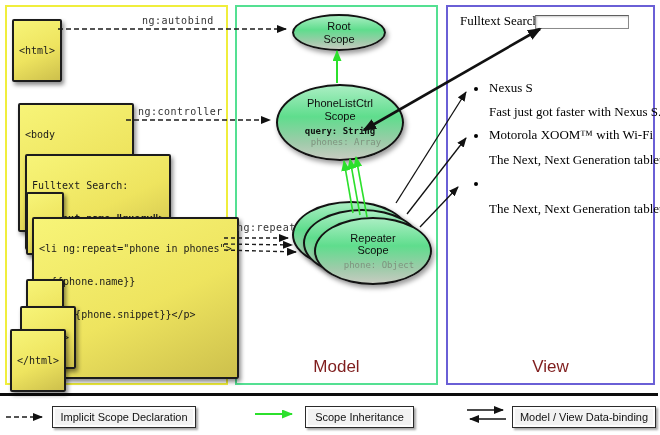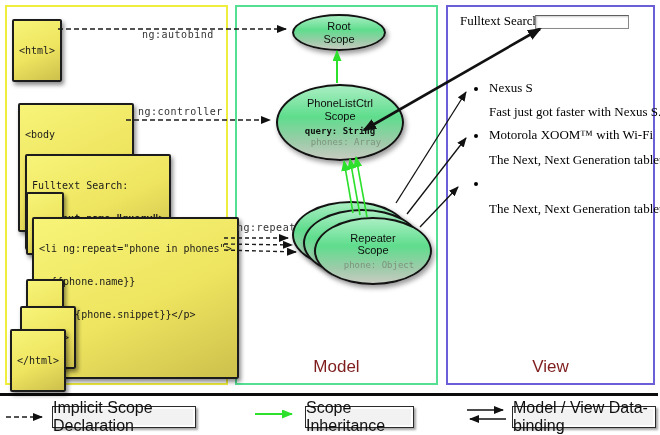--- a/index.html
+++ b/index.html
@@ -30,21 +30,21 @@
   .prop-muted{color:#7f937f;padding-left:12px;}
   .view-text{position:absolute;z-index:10;font-family:"Liberation Serif",serif;
              font-size:13px;color:#000;white-space:nowrap;}
   .bullet{position:absolute;z-index:10;width:4px;height:4px;border-radius:50%;background:#000;}
   .search-input{position:absolute;z-index:10;left:535px;top:15px;width:88px;height:12px;
                 border:1px solid #8a8a8a;border-top-color:#5f5f5f;background:#fff;
                 box-shadow:inset 1px 1px 2px rgba(0,0,0,.2);font-size:10px;padding:0 2px;}
   .separator{position:absolute;left:0;top:393px;width:658px;height:3px;background:#0c0c0c;z-index:5;}
   .legend-box{position:absolute;z-index:10;background:#f2f2f2;border:1px solid #2a2a2a;
               box-shadow:2px 2px 2px rgba(0,0,0,.35),inset 0 0 0 2px #fdfdfd;
-              font-size:16px;color:#111;display:flex;align-items:center;justify-content:center;
+              font-size:11px;color:#111;display:flex;align-items:center;justify-content:center;
               height:20px;top:406px;}
   svg.overlay{position:absolute;left:0;top:0;z-index:40;pointer-events:none;}
 </style>
 </head>
 <body>
 
 <div class="page">
 
   <div class="col col-template">
     <div class="col-label">Template</div>
@@ -87,21 +87,21 @@
   </div>
 
   <div class="note" style="left:20px;top:306px;">
     <div>&lt;/body&gt;</div>
   </div>
 
   <div class="note" style="left:10px;top:329px;">
     <div>&lt;/html&gt;</div>
   </div>
 
-  <div class="directive" style="left:142px;top:15px;margin-top:14px;">ng:autobind</div>
+  <div class="directive" style="left:142px;top:15px;">ng:autobind</div>
   <div class="directive" style="left:138px;top:106px;">ng:controller</div>
   <div class="directive" style="left:237px;top:222px;">ng:repeat</div>
 
   <div class="scope" style="left:292px;top:14px;width:90px;height:33px;">
     <div class="scope-name">
       <div>Root</div>
       <div>Scope</div>
     </div>
   </div>
 

